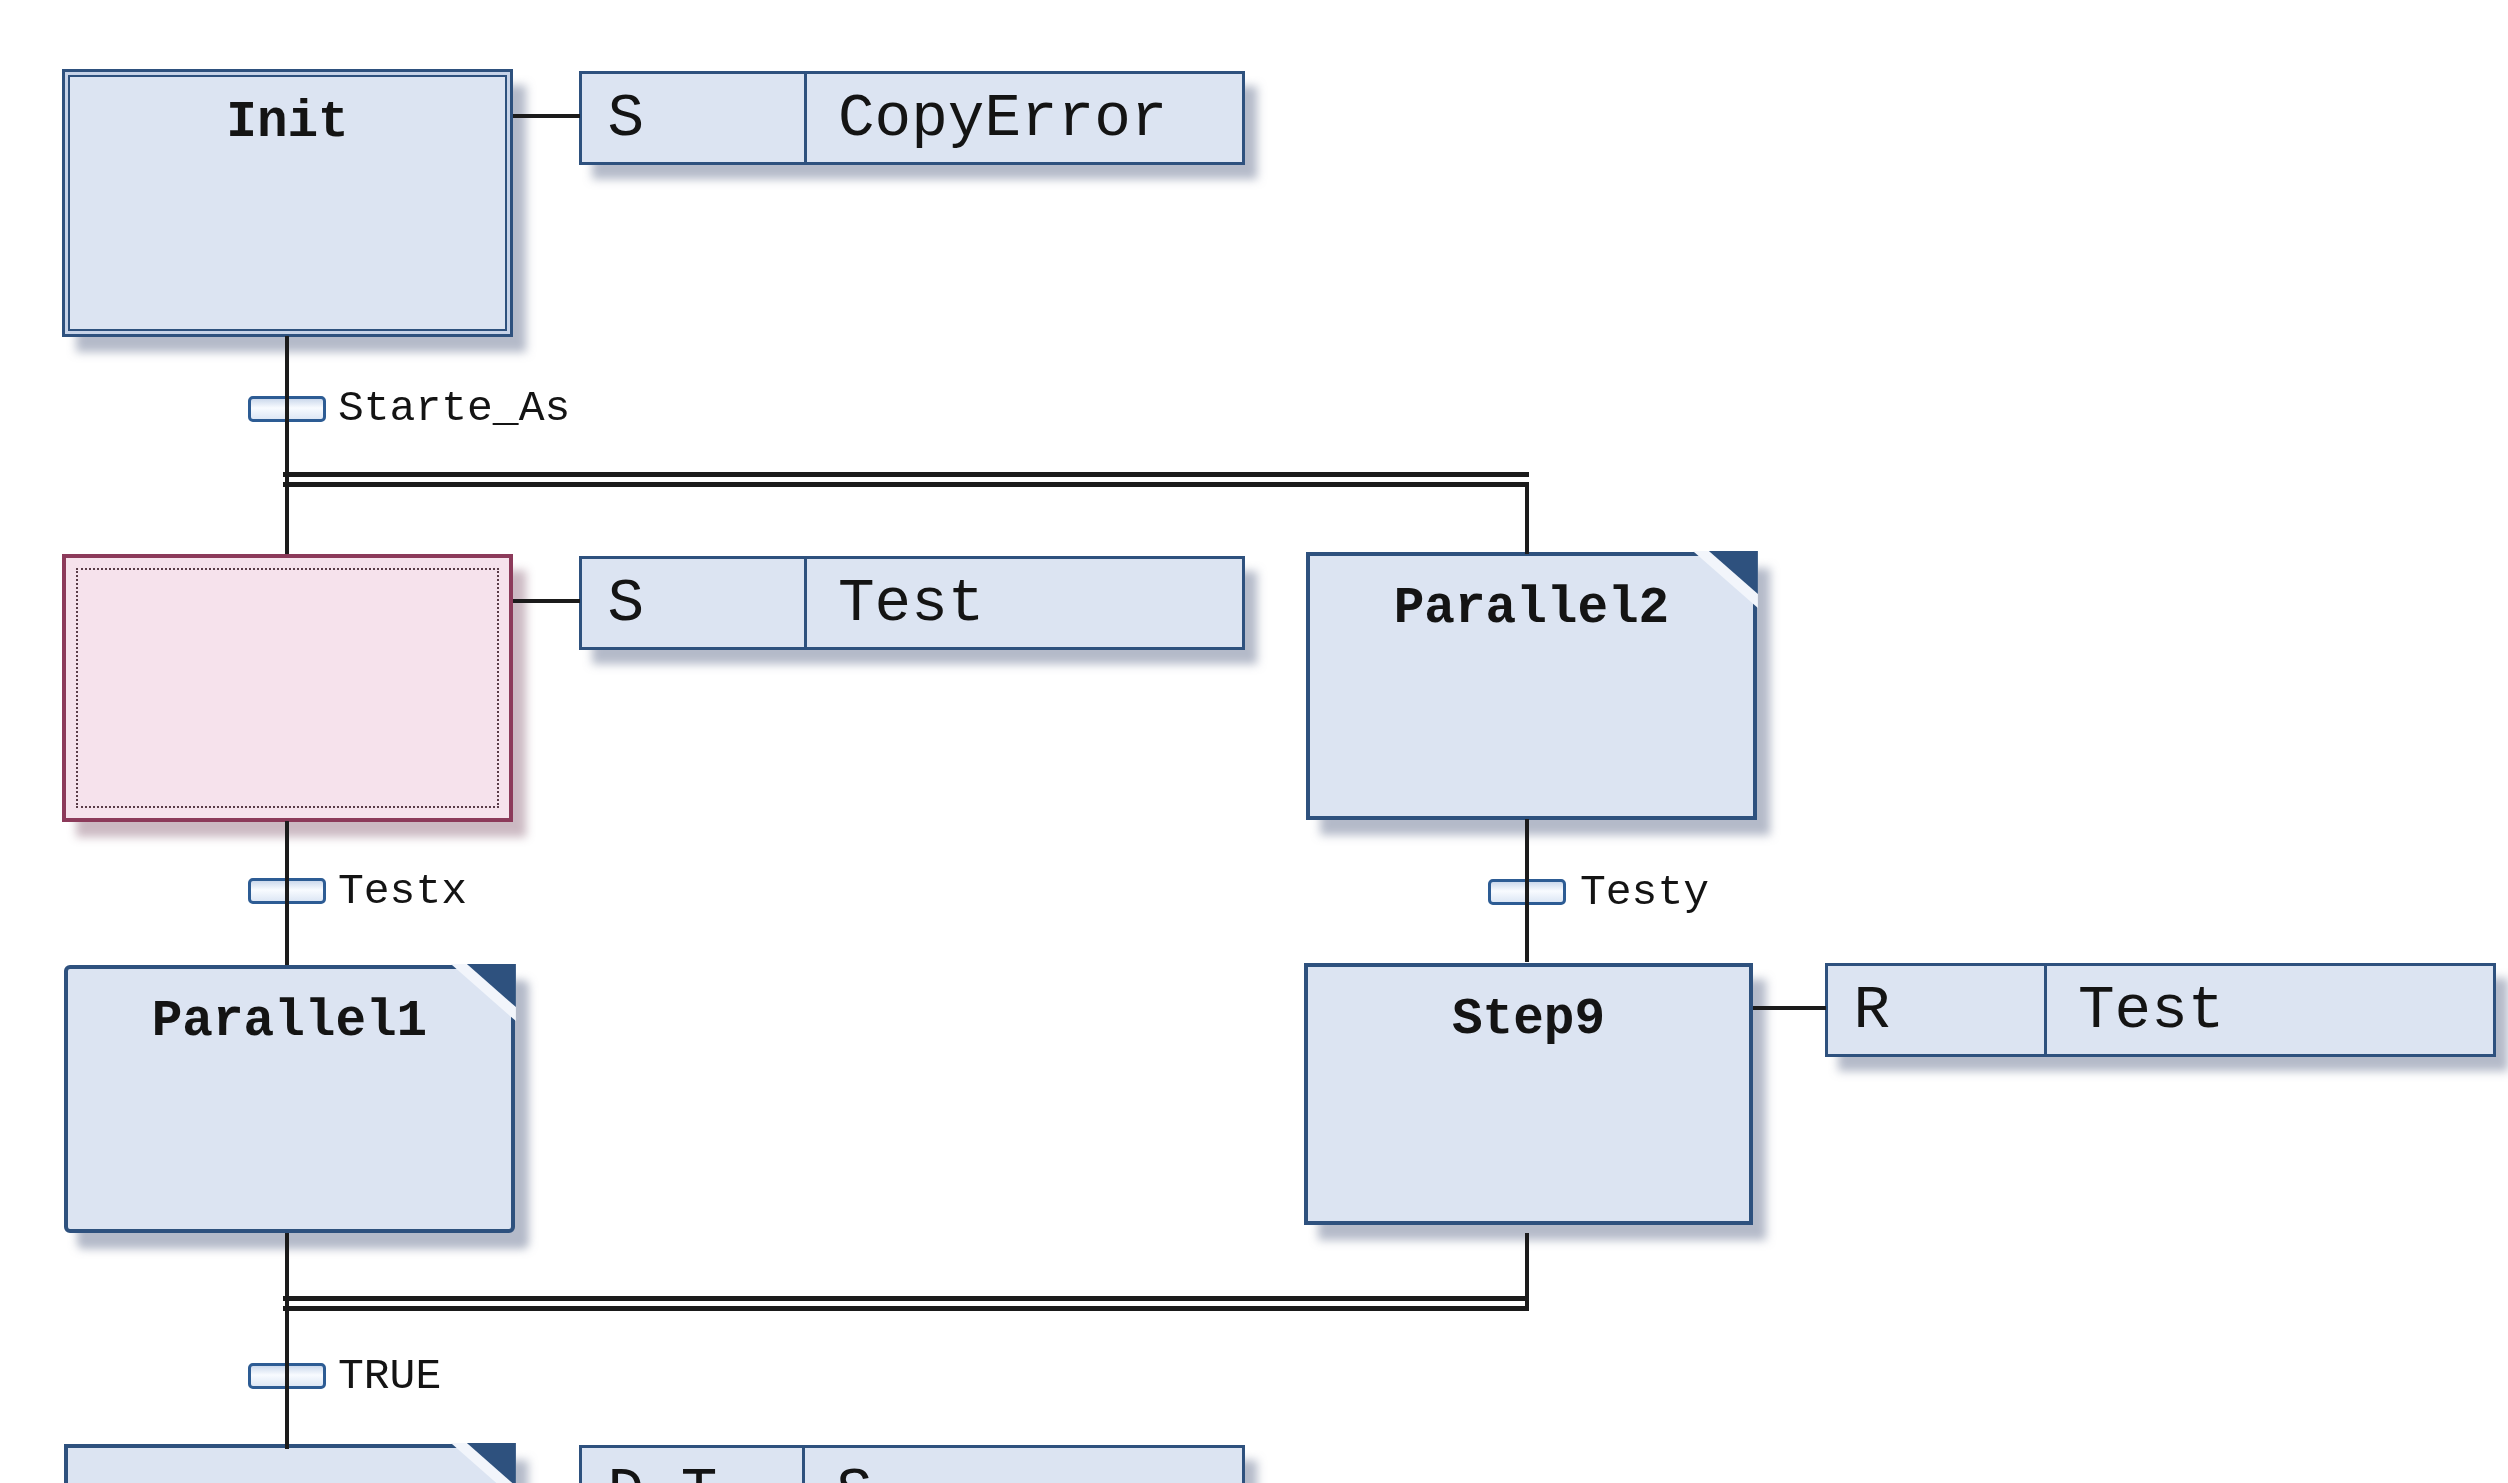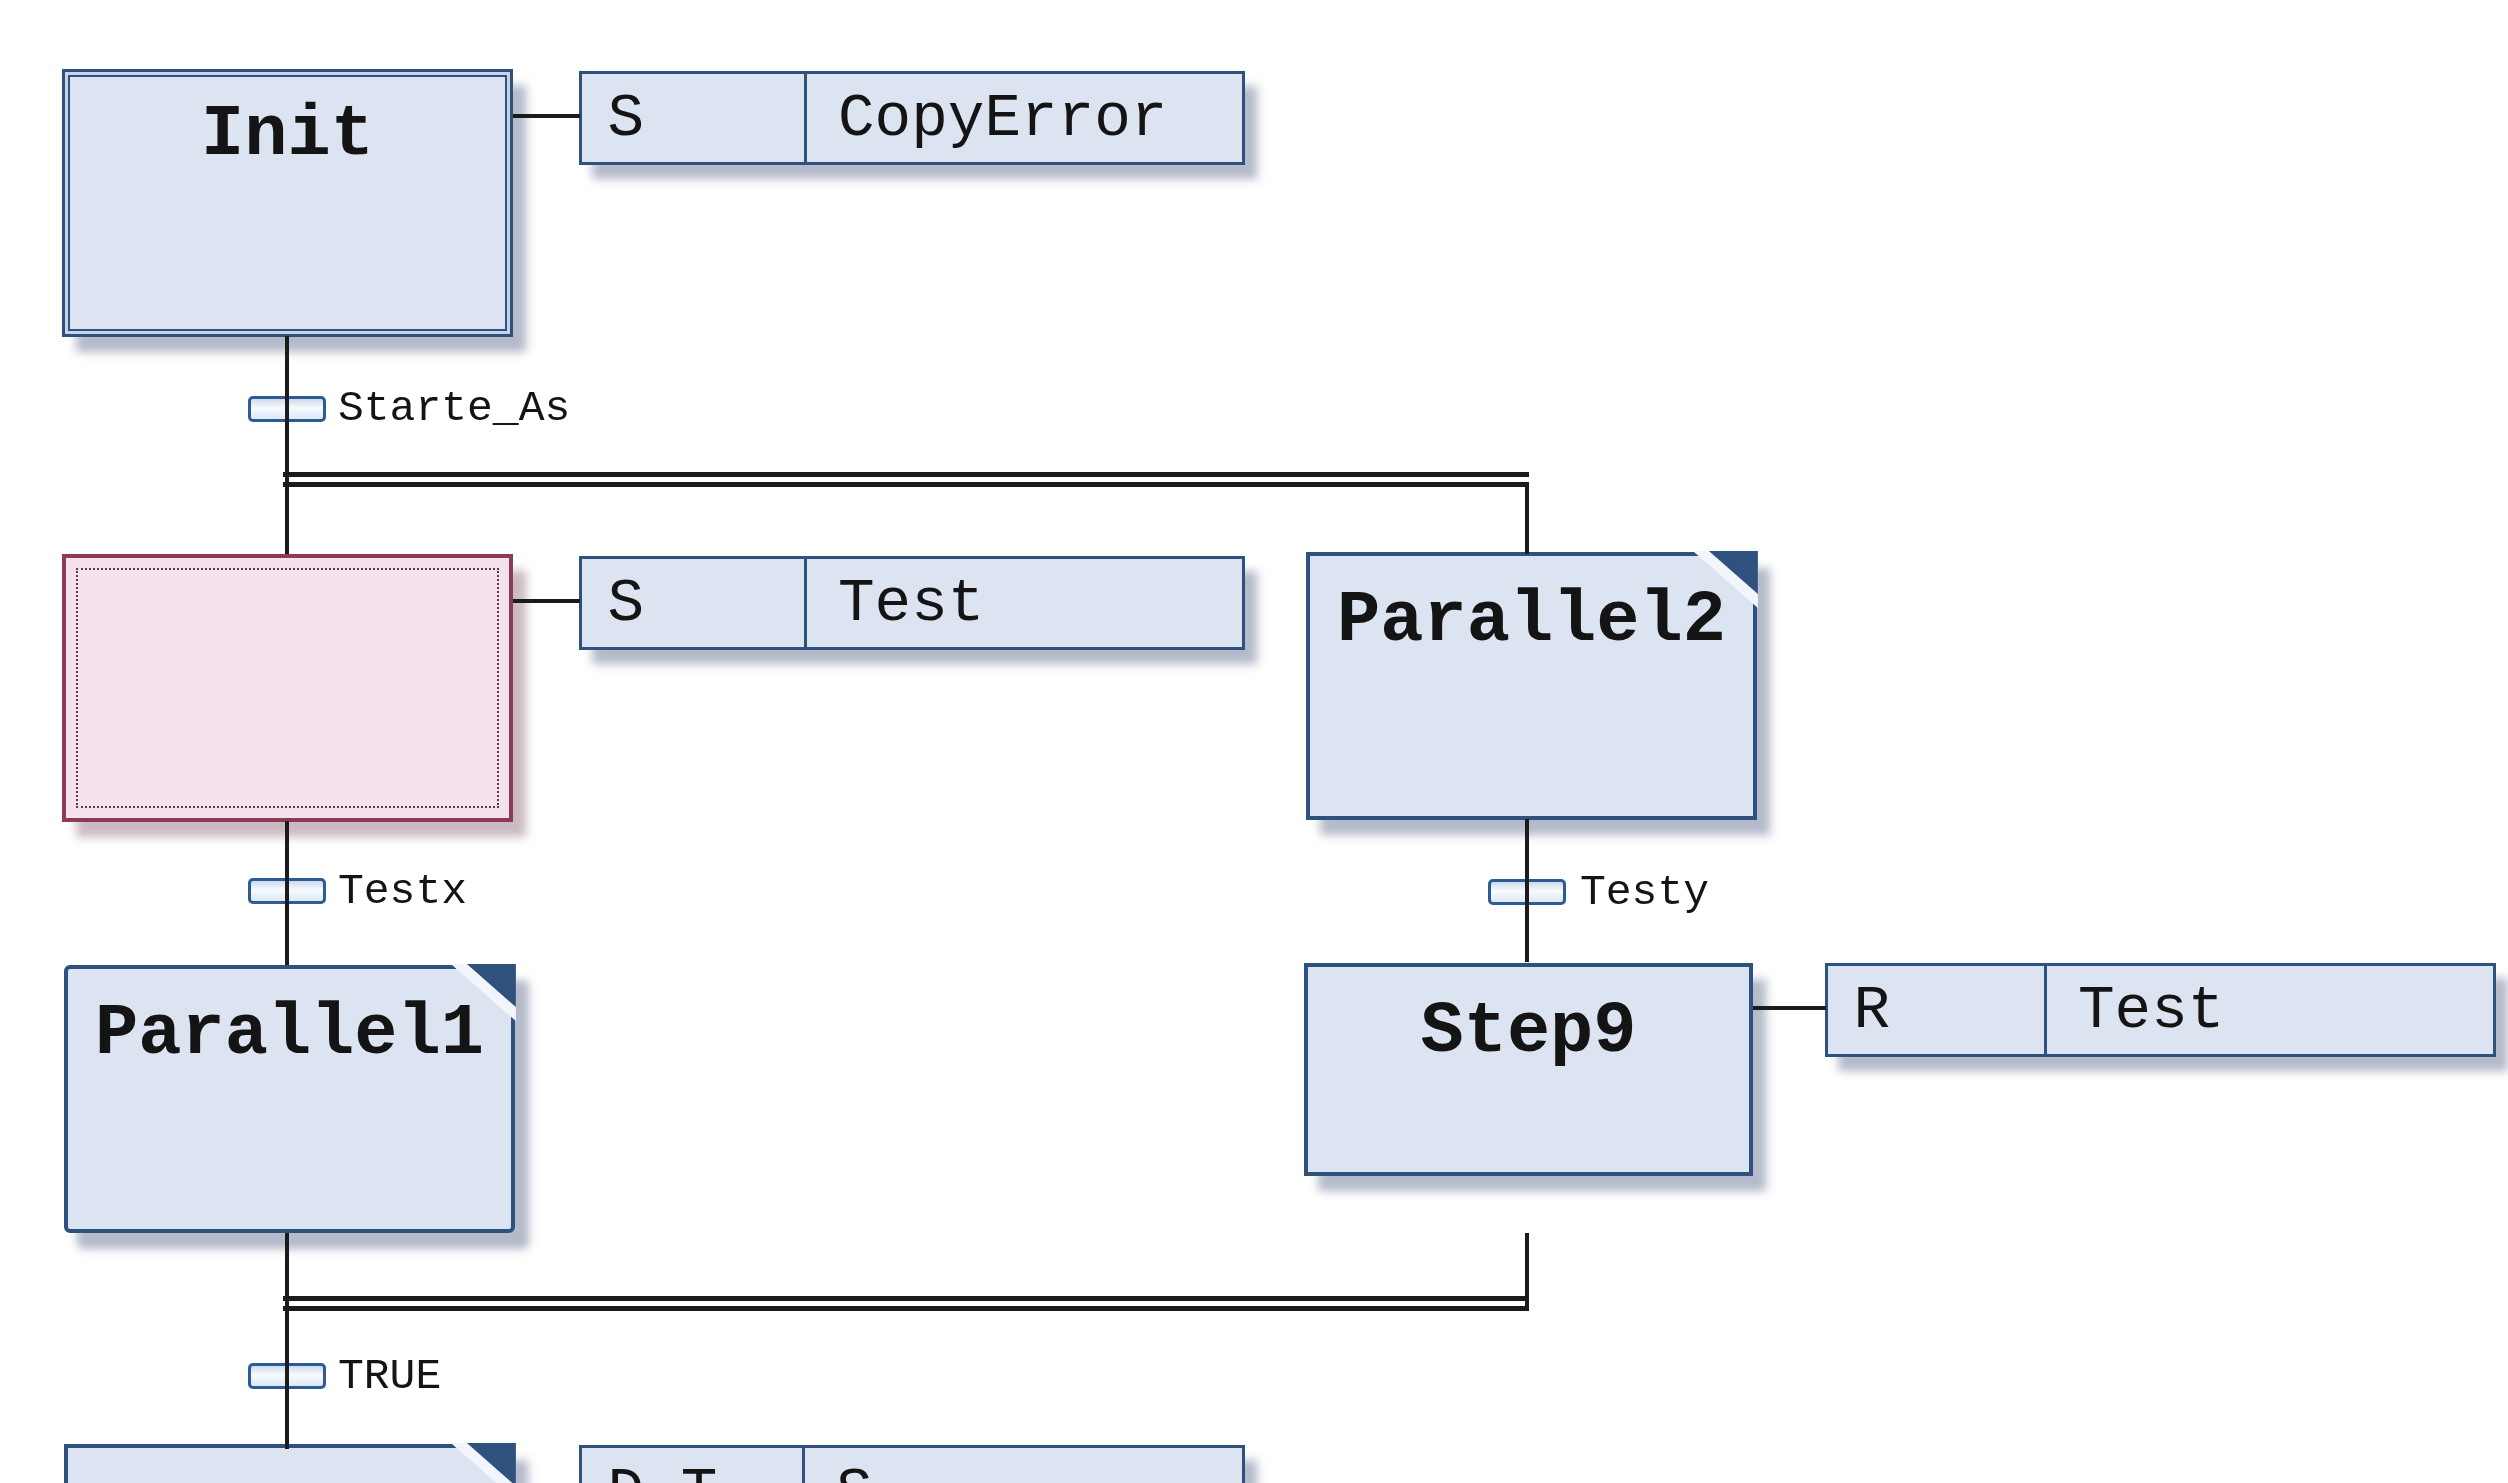--- a/index.html
+++ b/index.html
@@ -16,21 +16,21 @@
   
   .step{
     position:absolute;width:451px;height:268px;box-sizing:border-box;
     background:var(--step-fill);
     border:4.9px solid var(--step-border);
     box-shadow:13.7px 15.7px 8.8px var(--shadow);
     z-index:2;text-align:center;
   }
   .step-label{
     position:absolute;top:23.5px;left:0;right:0;
-    font-size:72px;font-weight:bold;letter-spacing:0;
+    font-size:51px;font-weight:bold;letter-spacing:0;
     z-index:5;
   }
   
   .step.initial{border:3.9px solid var(--step-border);background:#c7d3e8;}
   .init-inner{
     position:absolute;inset:2.9px;
     border:2.9px solid var(--step-border);
     background:var(--step-fill);
   }
   .init-inner .step-label{top:17.6px;}
@@ -110,21 +110,21 @@
   <span class="fold-dark"></span>
   <span class="step-label">Parallel2</span>
 </div>
 
 <div class="step" style="left:64px;top:965px;border-radius:6px;">
   <span class="fold-light"></span>
   <span class="fold-dark"></span>
   <span class="step-label">Parallel1</span>
 </div>
 
-<div class="step" style="left:1304px;top:963px;width:449px;height:213px;">
+<div class="step" style="left:1304px;top:963px;width:449px;height:262px;">
   <span class="step-label">Step9</span>
 </div>
 
 <div class="step" style="left:64px;top:1444px;">
   <span class="fold-light"></span>
   <span class="fold-dark"></span>
 </div>
 
 <div class="action" style="left:579px;top:71px;width:666px;">
   <div class="cell qual" style="width:222px;">S</div>

